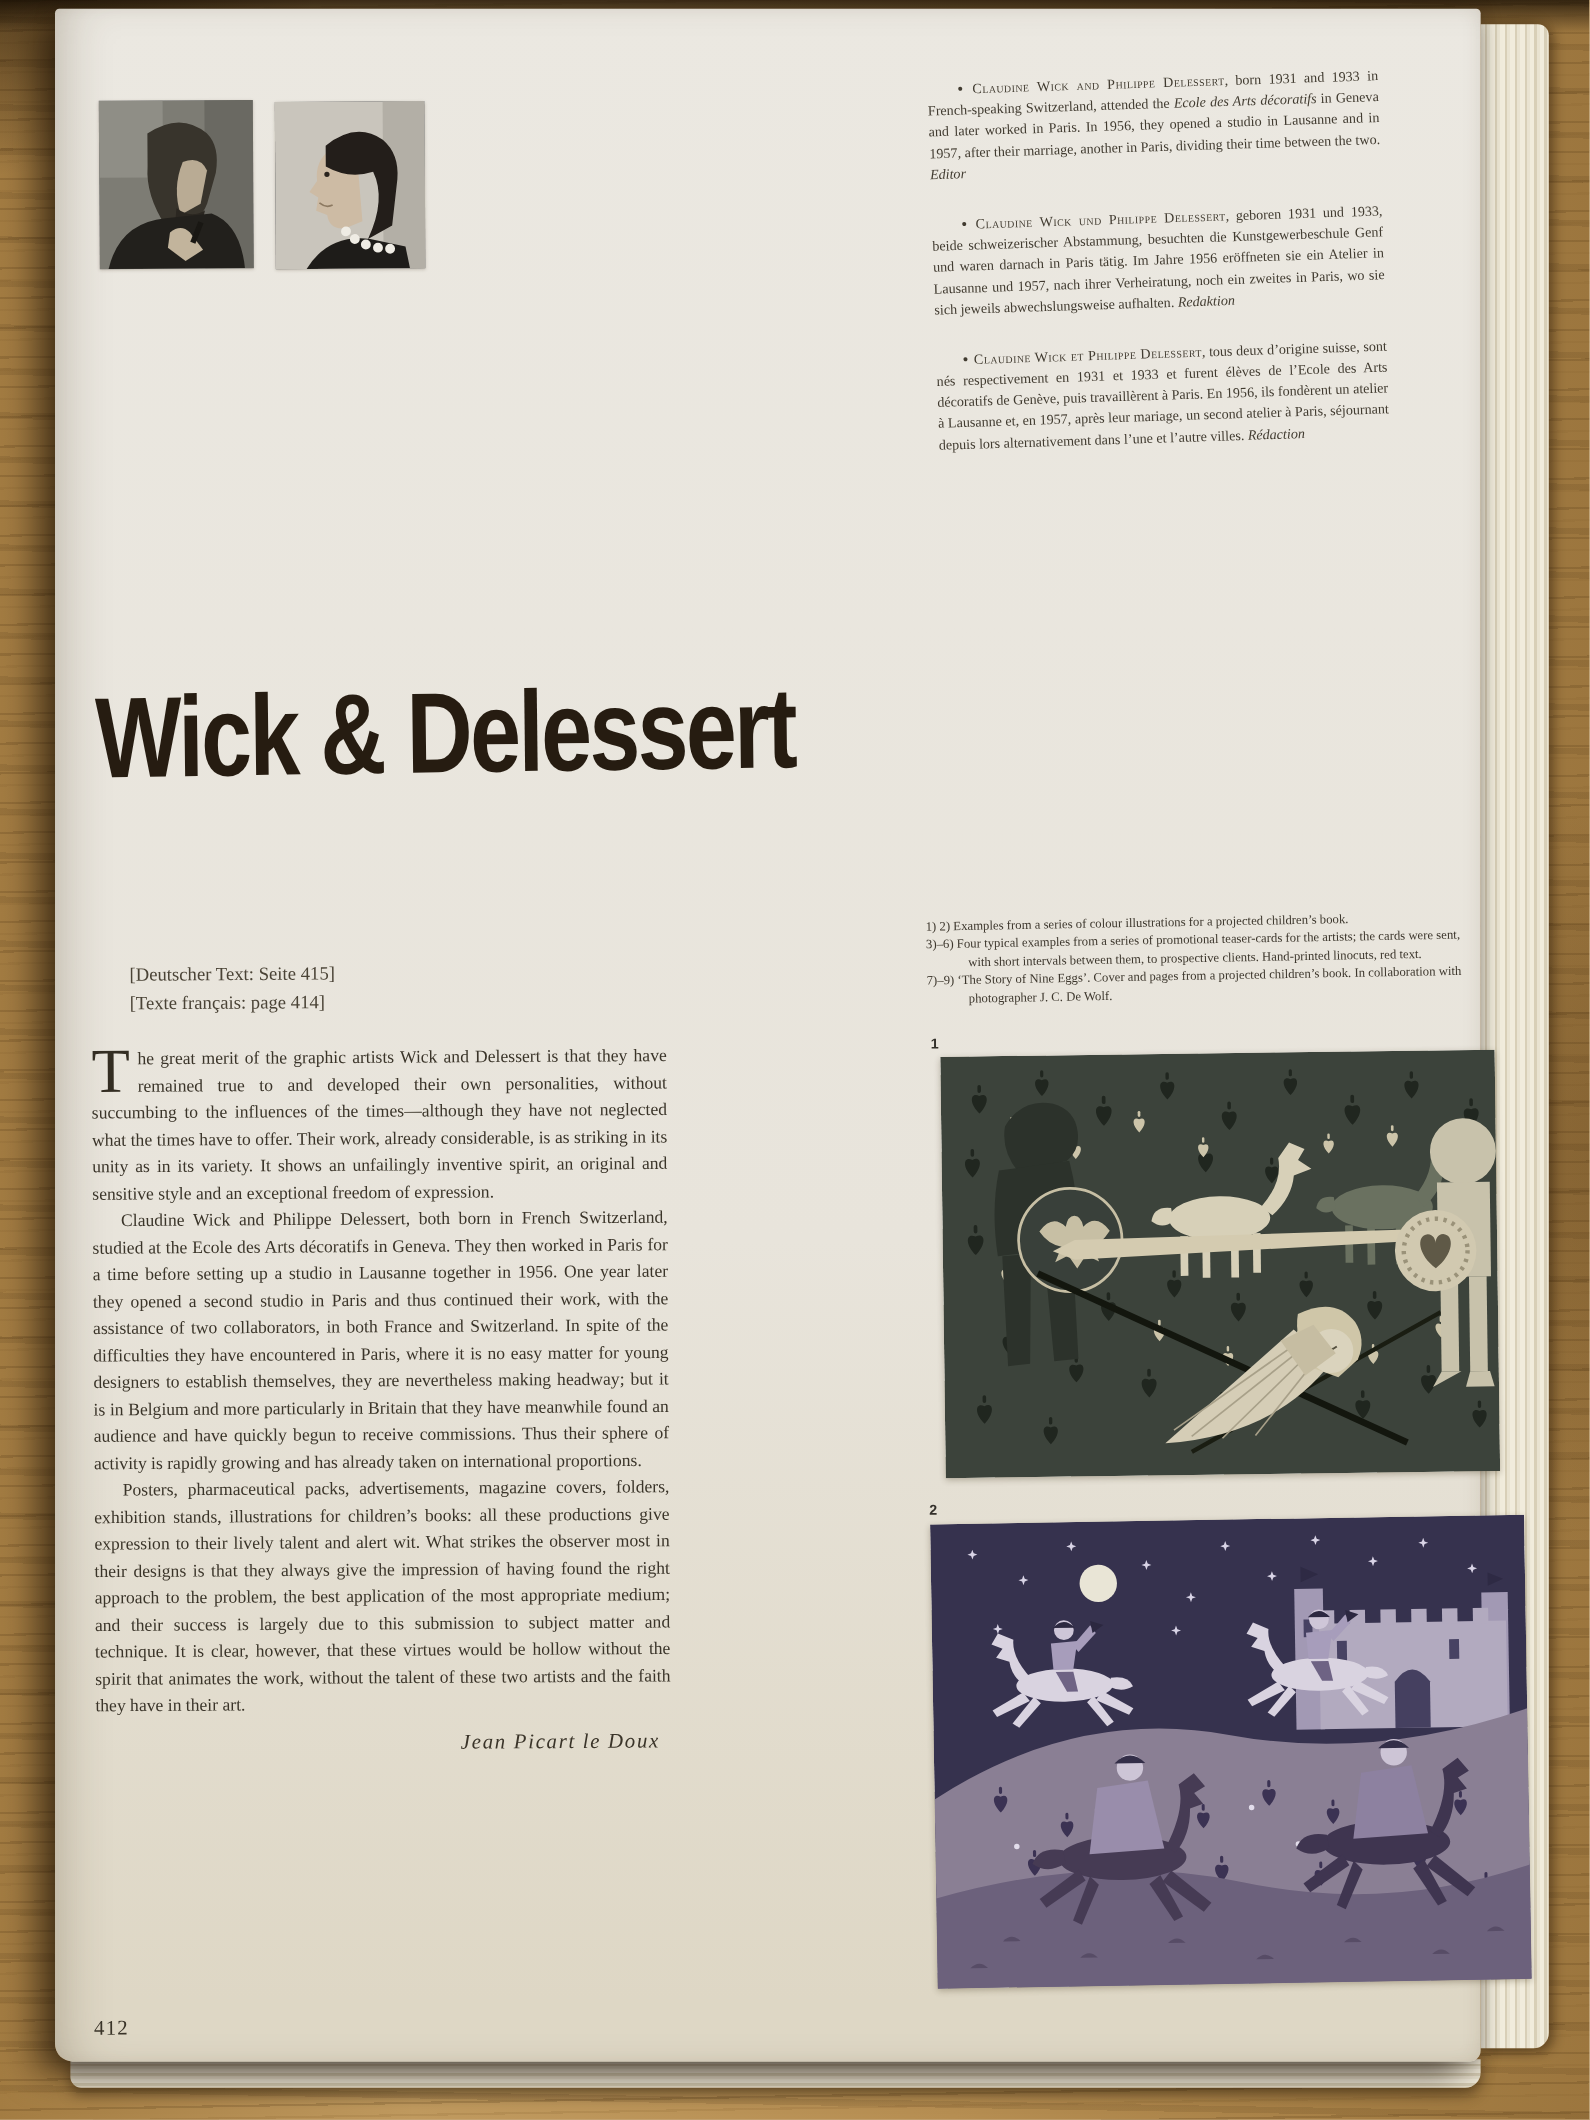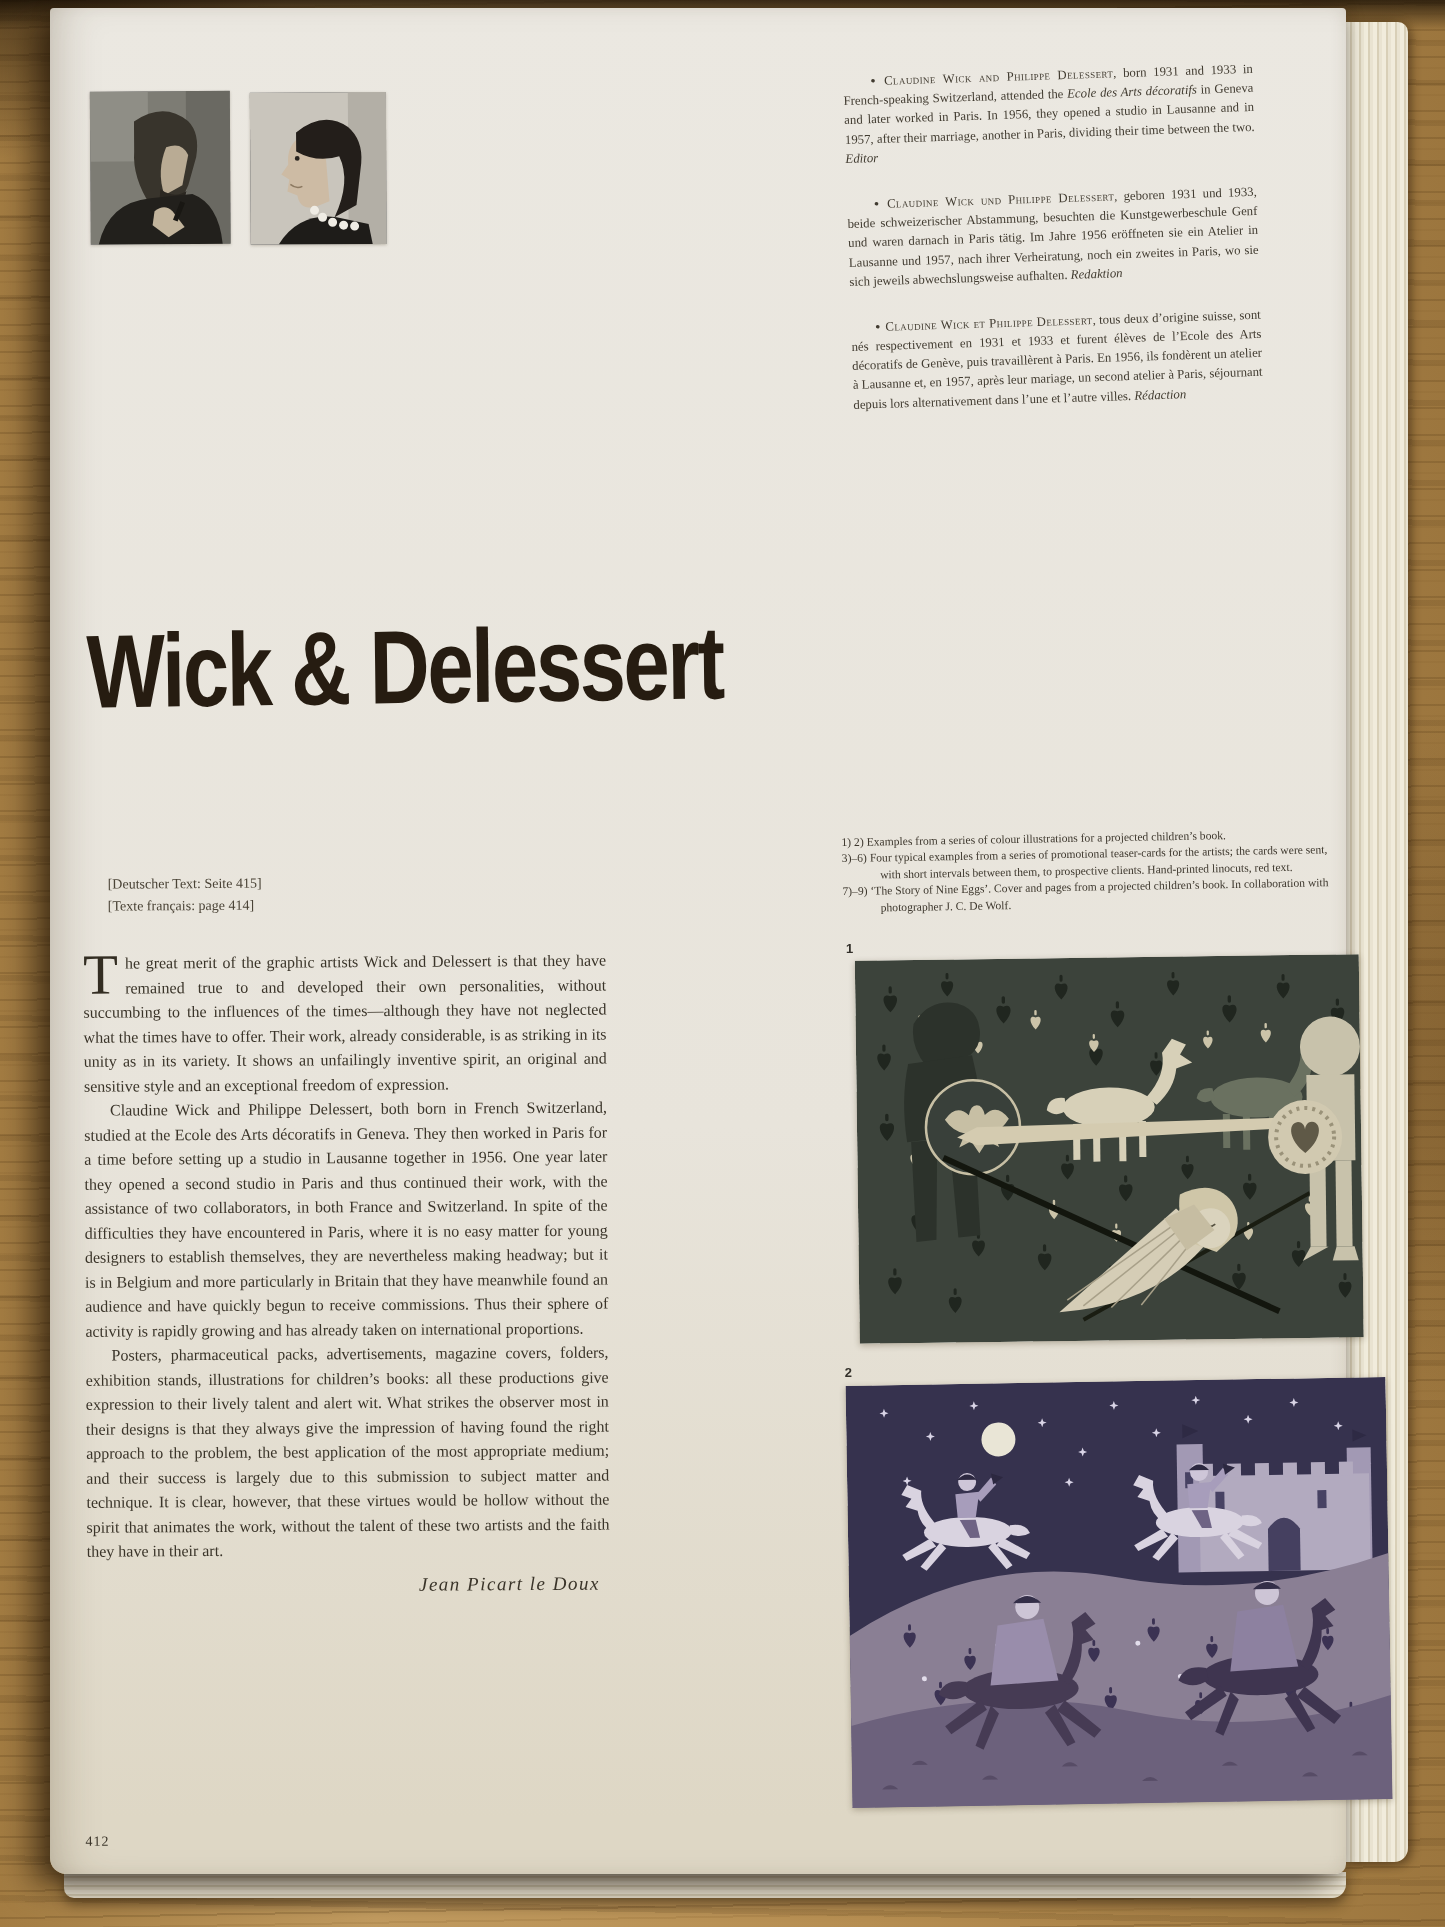--- a/index.html
+++ b/index.html
@@ -45,36 +45,36 @@
   .bio{margin:0 0 27px 0;}
   .bio .bullet{font-size:8.5px;vertical-align:2px;margin-right:5px;}
   .bio .lead{font-variant:small-caps;letter-spacing:.4px;}
   .bio .para-indent{display:inline-block;width:24px;}
   .bio em,.credit{font-style:italic;}
 
   .page-title{left:38px;top:608px;font-family:"Liberation Sans",sans-serif;font-weight:700;
     font-size:104px;line-height:1;color:#261c11;letter-spacing:-3px;
     transform:scaleX(.8) rotate(-0.4deg);transform-origin:0 0;white-space:nowrap;}
 
-  .lang-notes{left:58px;top:862px;font-size:14px;line-height:1.55;color:#4a4336;}
+  .lang-notes{left:68px;top:862px;font-size:17px;line-height:1.55;color:#4a4336;}
 
   .caption-col{left:792px;top:828px;width:498px;transform:rotate(-0.7deg);transform-origin:0 0;
     font-size:11.6px;line-height:1.42;color:#3d372d;}
   .cap{padding-left:38px;text-indent:-38px;margin:0;}
   .cap .capnum{font-weight:400;}
 
   .article{left:33px;top:940px;width:523px;font-size:16px;line-height:24.5px;
     text-align:justify;color:#3a3429;}
   .article p{margin:0;}
   .article p.indent{text-indent:26px;}
   .dropcap{float:left;font-size:57px;line-height:42px;padding:2px 7px 0 0;color:#332d22;}
   .signature{text-align:right;font-style:italic;font-size:19px;letter-spacing:1.5px;
     margin-top:10px;padding-right:10px;color:#3a3429;}
 
-  .page-number{left:30px;top:1822px;font-size:14px;letter-spacing:1px;color:#3a3429;text-align:right;}
+  .page-number{left:30px;top:1822px;font-size:19px;letter-spacing:1px;color:#3a3429;text-align:right;}
 
   .fig-label{font-family:"Liberation Sans",sans-serif;font-weight:700;font-size:13px;color:#33302a;}
   .figure{box-shadow:0 2px 6px rgba(60,45,20,.3);overflow:hidden;}
   .figure svg{display:block;}
 </style>
 </head>
 <body>
 
 <div class="scene">
 

